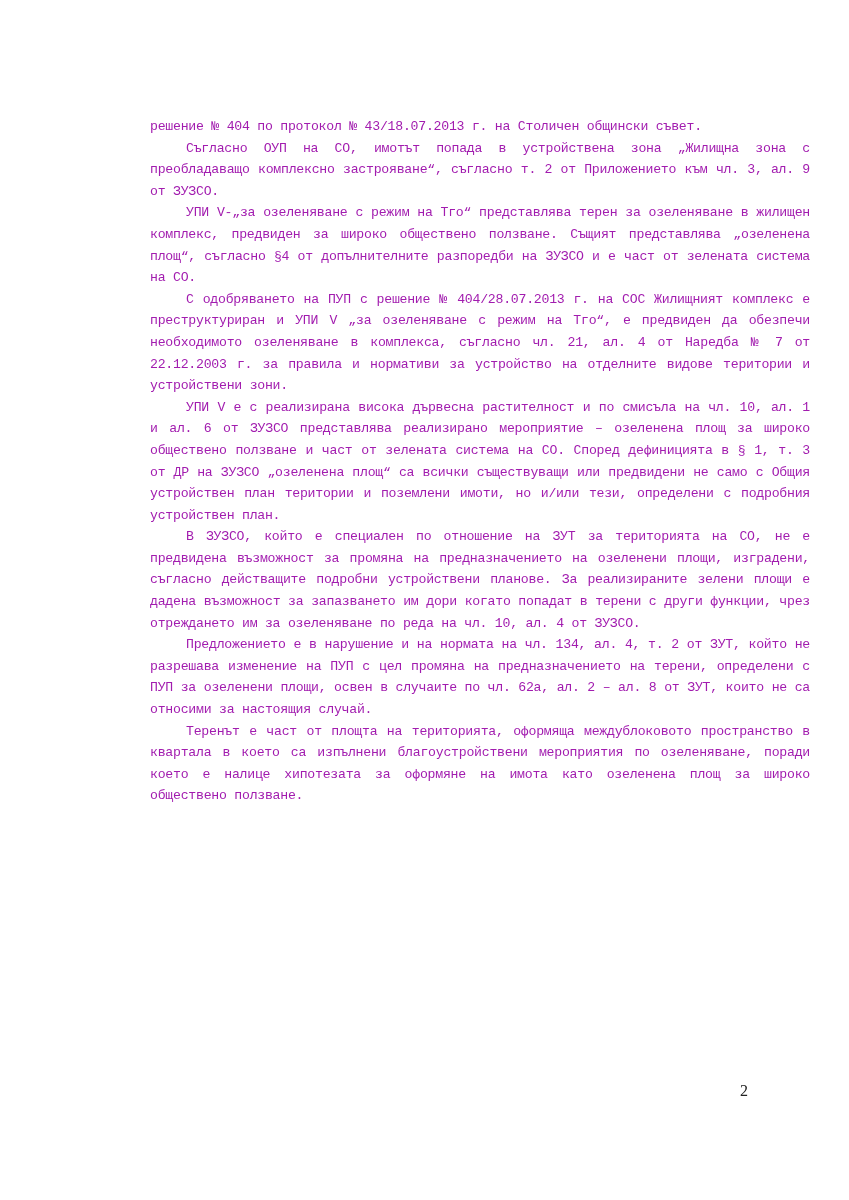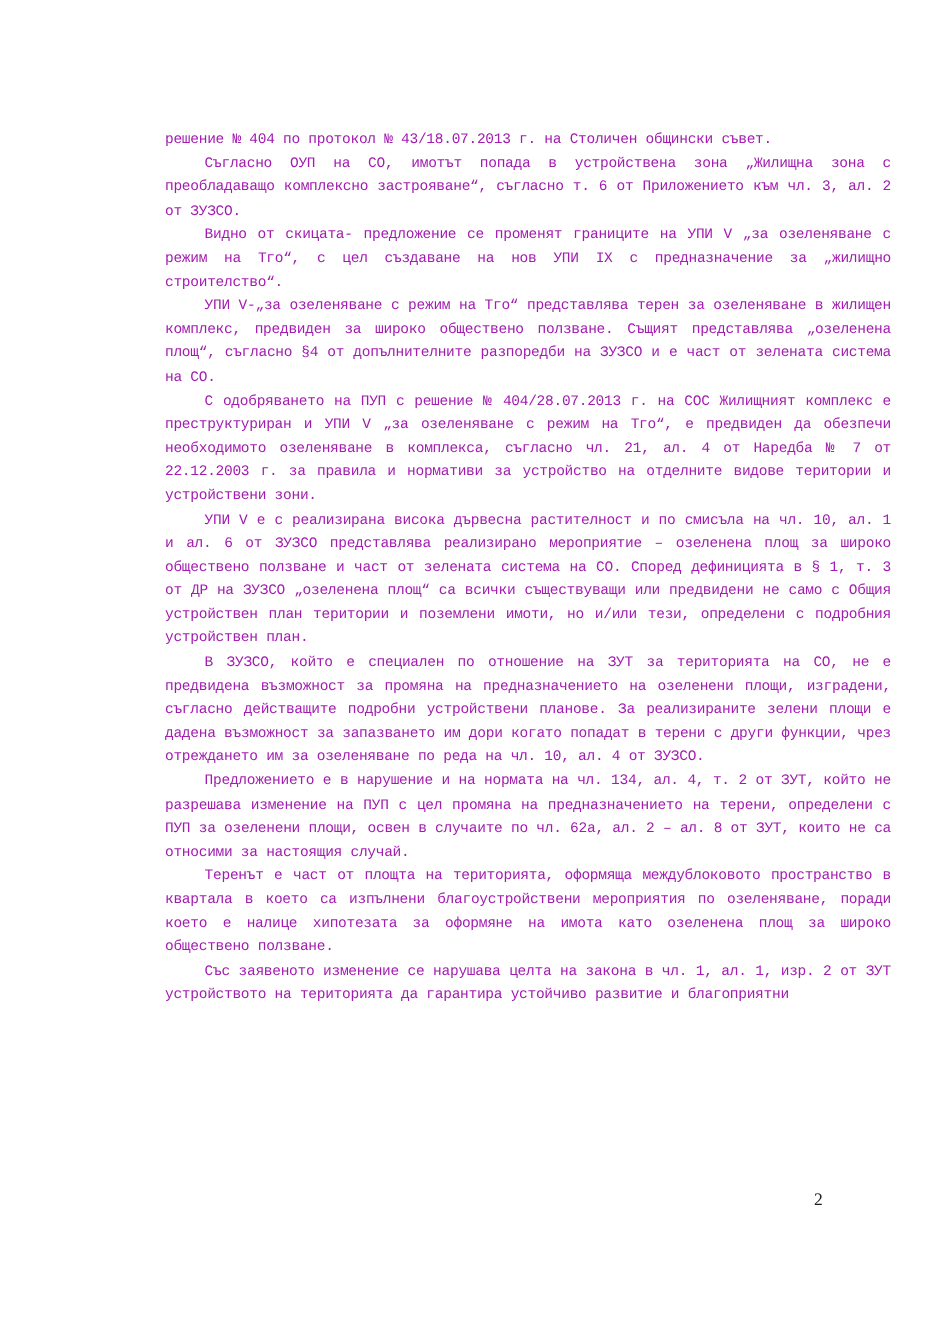--- a/index.html
+++ b/index.html
@@ -29,24 +29,22 @@
       font-family: "Liberation Serif", serif;
       font-size: 16px;
       color: #222;
     }
   </style>
 </head>
 <body>
 
 <div class="page">
   <p class="para no-indent">решение № 404 по протокол № 43/18.07.2013 г. на Столичен общински съвет.</p>
-  <p class="para">Съгласно ОУП на СО, имотът попада в устройствена зона „Жилищна зона с преобладаващо комплексно застрояване“, съгласно т. 6 от Приложението към чл. 3, ал. 2 от ЗУЗСО.</p>
-  <p class="para">Видно от скицата- предложение се променят границите на УПИ V „за озеленяване с режим на Тго“, с цел създаване на нов УПИ IX с предназначение за „жилищно строителство“.</p>
+  <p class="para">Съгласно ОУП на СО, имотът попада в устройствена зона „Жилищна зона с преобладаващо комплексно застрояване“, съгласно т. 2 от Приложението към чл. 3, ал. 9 от ЗУЗСО.</p>
   <p class="para">УПИ V-„за озеленяване с режим на Тго“ представлява терен за озеленяване в жилищен комплекс, предвиден за широко обществено ползване. Същият представлява „озеленена площ“, съгласно §4 от допълнителните разпоредби на ЗУЗСО  и е част от зелената система на СО.</p>
   <p class="para">С одобряването на ПУП с решение № 404/28.07.2013 г. на СОС Жилищният комплекс е преструктуриран и УПИ V „за озеленяване с режим на Тго“, е предвиден да обезпечи необходимото озеленяване в комплекса, съгласно чл. 21, ал. 4 от Наредба № 7 от 22.12.2003 г. за правила и нормативи за устройство на отделните видове територии и устройствени зони.</p>
   <p class="para">УПИ V е с реализирана висока дървесна растителност и по смисъла на чл. 10, ал. 1 и ал. 6 от ЗУЗСО представлява реализирано мероприятие – озеленена площ за широко обществено ползване и част от зелената система на СО. Според дефиницията в § 1, т. 3 от ДР на ЗУЗСО „озеленена площ“ са всички съществуващи или предвидени не само с Общия устройствен план територии и поземлени имоти, но и/или тези, определени с подробния устройствен план.</p>
   <p class="para">В ЗУЗСО, който е специален по отношение на ЗУТ за територията на СО, не е предвидена възможност за промяна на предназначението на озеленени площи, изградени, съгласно действащите подробни устройствени планове. За реализираните зелени площи е дадена възможност за запазването им дори когато попадат в терени с други функции, чрез отреждането им за озеленяване по реда на чл. 10, ал. 4 от ЗУЗСО.</p>
   <p class="para">Предложението е в нарушение и на нормата на чл. 134, ал. 4, т. 2 от ЗУТ, който не разрешава изменение на ПУП с цел промяна на предназначението на терени, определени с ПУП за озеленени площи, освен в случаите по чл. 62а, ал. 2 – ал. 8 от ЗУТ, които не са относими за настоящия случай.</p>
   <p class="para">Теренът е част от площта на територията, оформяща междублоковото пространство в квартала в което са изпълнени благоустройствени мероприятия по озеленяване, поради което е налице хипотезата за оформяне на имота като озеленена площ за широко обществено ползване.</p>
-  <p class="para">Със заявеното изменение се нарушава целта на закона в чл. 1, ал. 1, изр. 2 от ЗУТ устройството на територията да гарантира устойчиво развитие и благоприятни</p>
 </div>
 
 <div class="page-number">2</div>
 
 </body></html>

